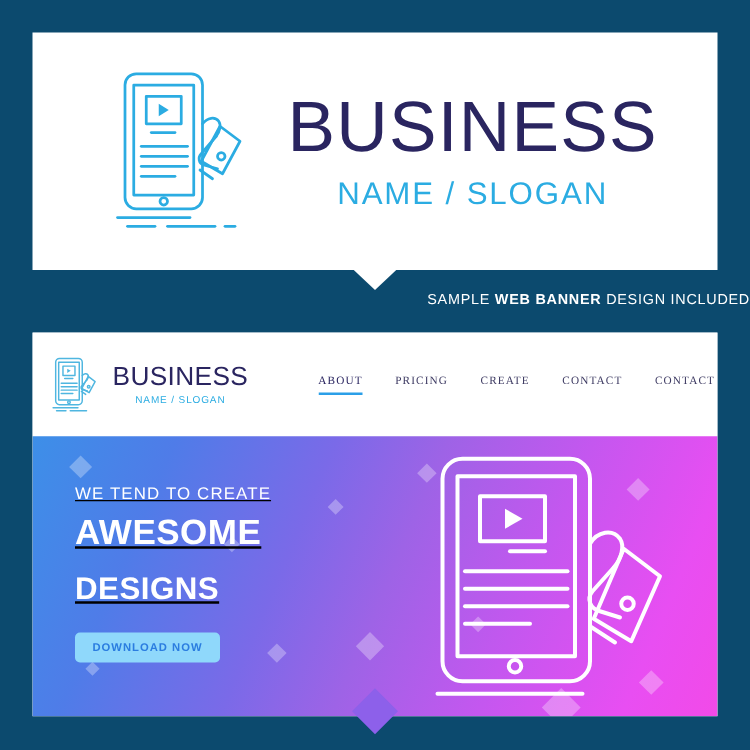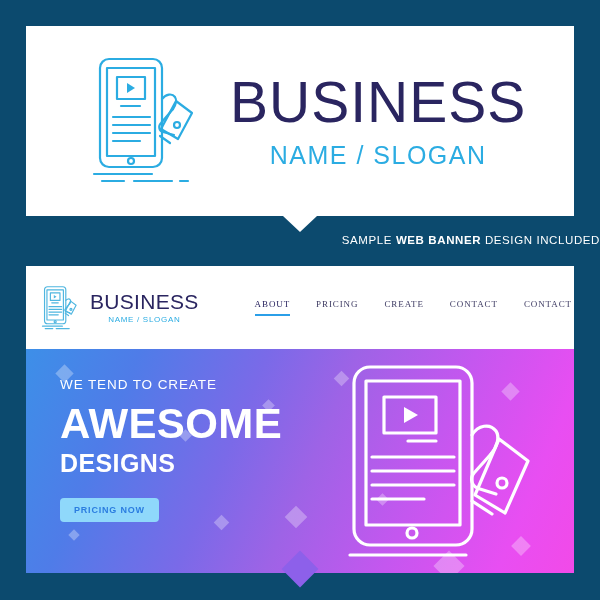--- a/index.html
+++ b/index.html
@@ -178,44 +178,45 @@
   }
   .diamond {
     position: absolute;
     background: rgba(255,255,255,0.30);
     transform: rotate(45deg);
     z-index: 2;
   }
   .hero-copy {
     position: absolute;
     left: 34px;
-    top: 28px;
+    top: 38px;
     z-index: 4;
+    text-decoration: underline;
   }
   .hero-line-1 {
     color: #ffffff;
     font-size: 13.5px;
     letter-spacing: 0.9px;
     font-weight: 400;
   }
   .hero-line-2 {
     color: #ffffff;
-    font-size: 42px;
+    font-size: 28px;
     font-weight: 700;
     letter-spacing: 0.4px;
     line-height: 1.12;
     margin-top: 8px;
   }
   .hero-line-3 {
     color: #ffffff;
     font-size: 25px;
     font-weight: 700;
     letter-spacing: 0.4px;
     line-height: 1.15;
-    margin-top: 2px;
+    margin-top: 16px;
   }
   .cta-button {
     display: inline-block;
     margin-top: 20px;
     background: #8fd8fb;
     color: #2b7de0;
     font-size: 9px;
     font-weight: 700;
     letter-spacing: 0.8px;
     padding: 7px 14px;
@@ -342,21 +343,21 @@
       <div class="diamond" style="left:262px; top:160px; width:16px; height:16px;"></div>
       <div class="diamond" style="left:352px; top:146px; width:9px;  height:9px;"></div>
       <div class="diamond" style="left:488px; top:190px; width:14px; height:14px;"></div>
       <div class="diamond" style="left:412px; top:206px; width:22px; height:22px;"></div>
 
       <div class="hero-inner">
         <div class="hero-copy">
           <div class="hero-line-1">WE TEND TO CREATE</div>
           <div class="hero-line-2">AWESOME</div>
           <div class="hero-line-3">DESIGNS</div>
-          <button class="cta-button">PRICING NOW</button>
+          <button class="cta-button">DOWNLOAD NOW</button>
         </div>
 
         <svg class="hero-illustration" viewBox="0 0 200 200">
           <g fill="none" stroke="#ffffff" stroke-width="3.2" stroke-linecap="round" stroke-linejoin="round">
             <rect x="12" y="6" width="118" height="178" rx="16"></rect>
             <rect x="24" y="20" width="94" height="144"></rect>
             <rect x="42" y="36" width="52" height="36"></rect>
             <path d="M76 54 L62 46 L62 62 Z" fill="#ffffff" stroke="none"></path>
             <line x1="66" y1="80" x2="94" y2="80"></line>
             <line x1="30" y1="96" x2="112" y2="96"></line>

